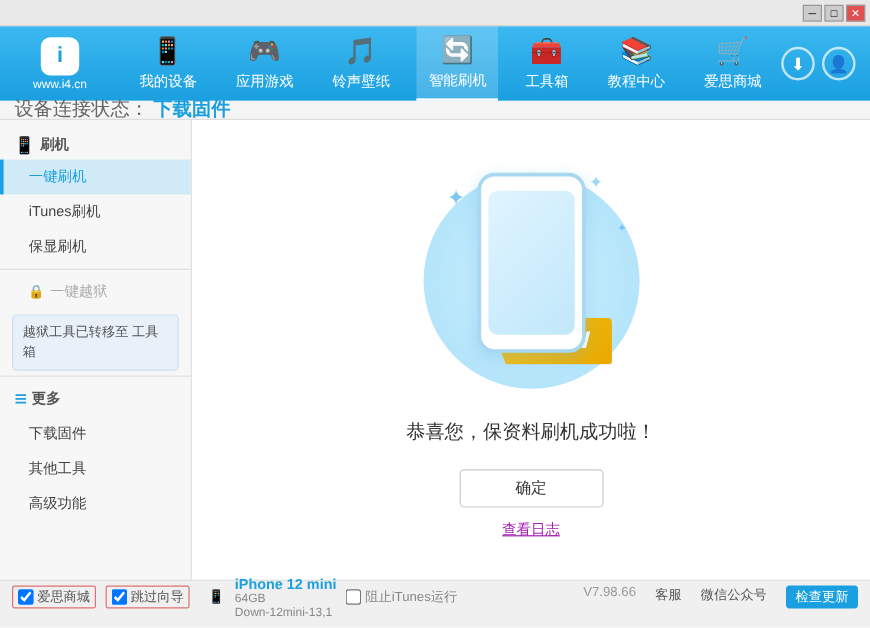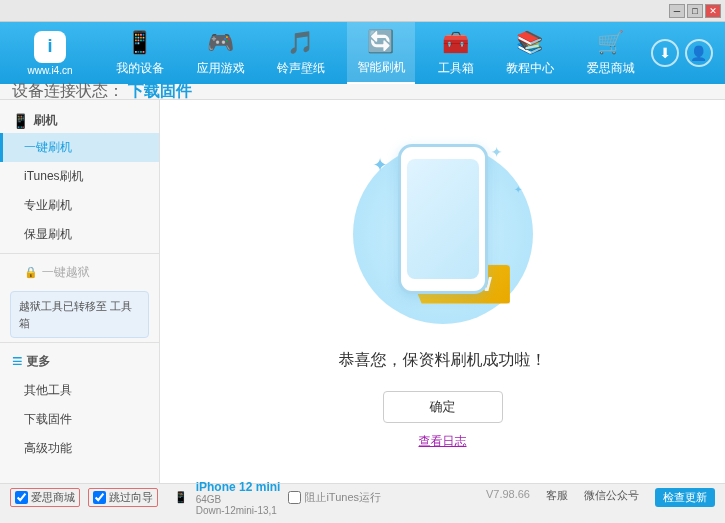--- a/index.html
+++ b/index.html
@@ -400,23 +400,20 @@
       <span class="sidebar-section-icon">📱</span>
       <span>刷机</span>
     </div>
     <div class="sidebar-item active">
       <span>一键刷机</span>
     </div>
     <div class="sidebar-item">
       <span>iTunes刷机</span>
     </div>
     <div class="sidebar-item">
-      <span>专业刷机</span>
-    </div>
-    <div class="sidebar-item">
       <span>保显刷机</span>
     </div>
 
     <div class="sidebar-divider"></div>
 
     <div class="sidebar-disabled">
       <span class="sidebar-lock">🔒</span>
       <span>一键越狱</span>
     </div>
     <div class="sidebar-note">
@@ -424,24 +421,24 @@
 工具箱</span>
     </div>
 
     <div class="sidebar-divider"></div>
 
     <div class="sidebar-section-header">
       <span class="sidebar-section-icon" style="font-size:18px;">≡</span>
       <span>更多</span>
     </div>
     <div class="sidebar-item">
+      <span>下载固件</span>
+    </div>
+    <div class="sidebar-item">
       <span>其他工具</span>
-    </div>
-    <div class="sidebar-item">
-      <span>下载固件</span>
     </div>
     <div class="sidebar-item">
       <span>高级功能</span>
     </div>
   </div>
 
   <div class="content-area">
     <div class="success-illustration">
 
       <div class="circle-bg"></div>

